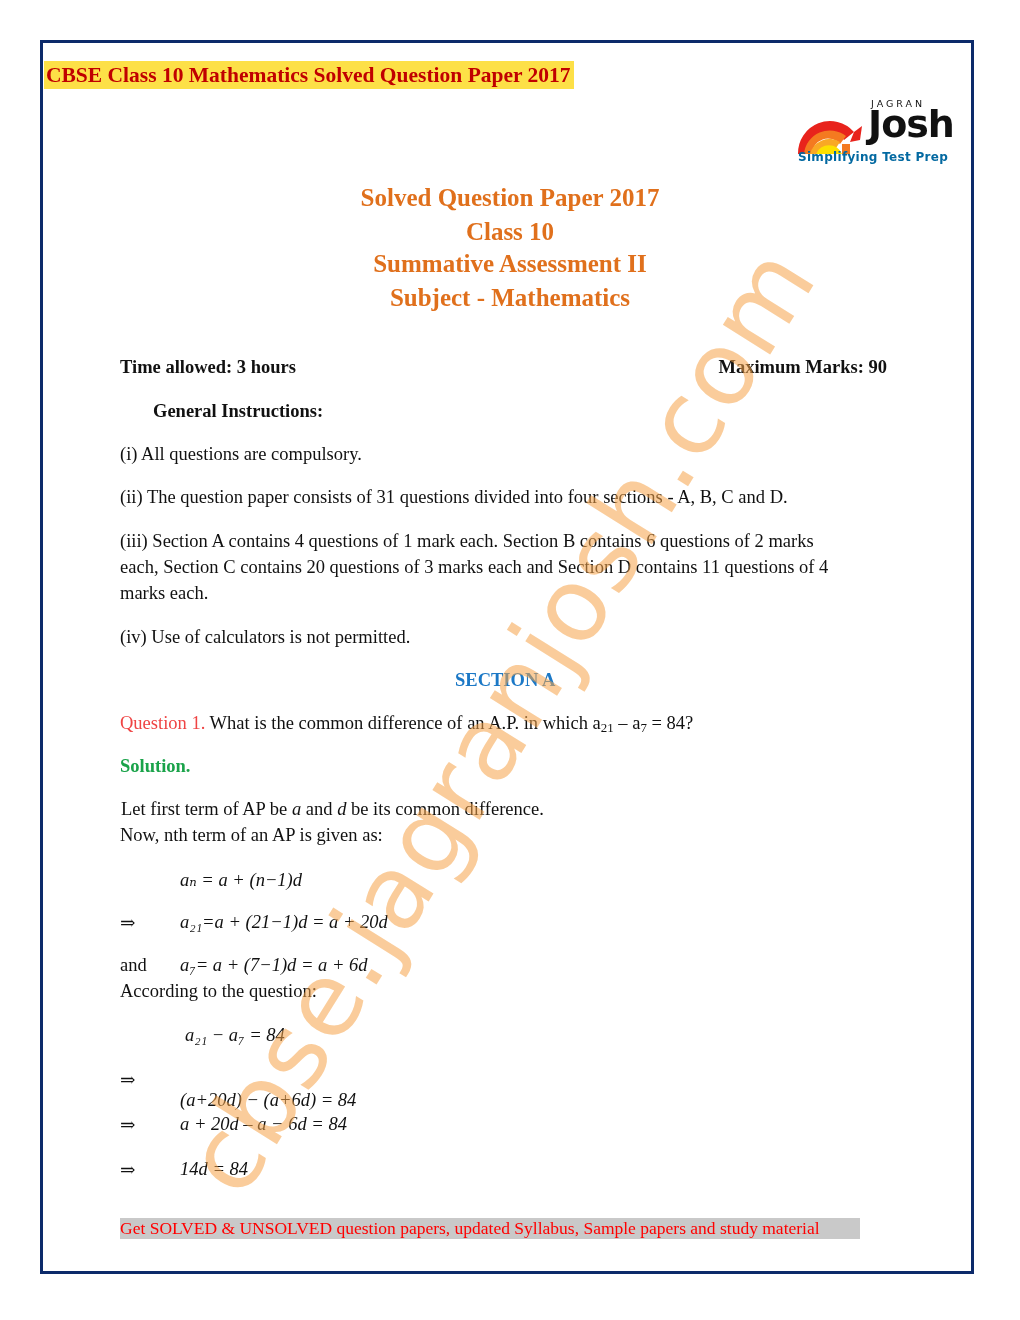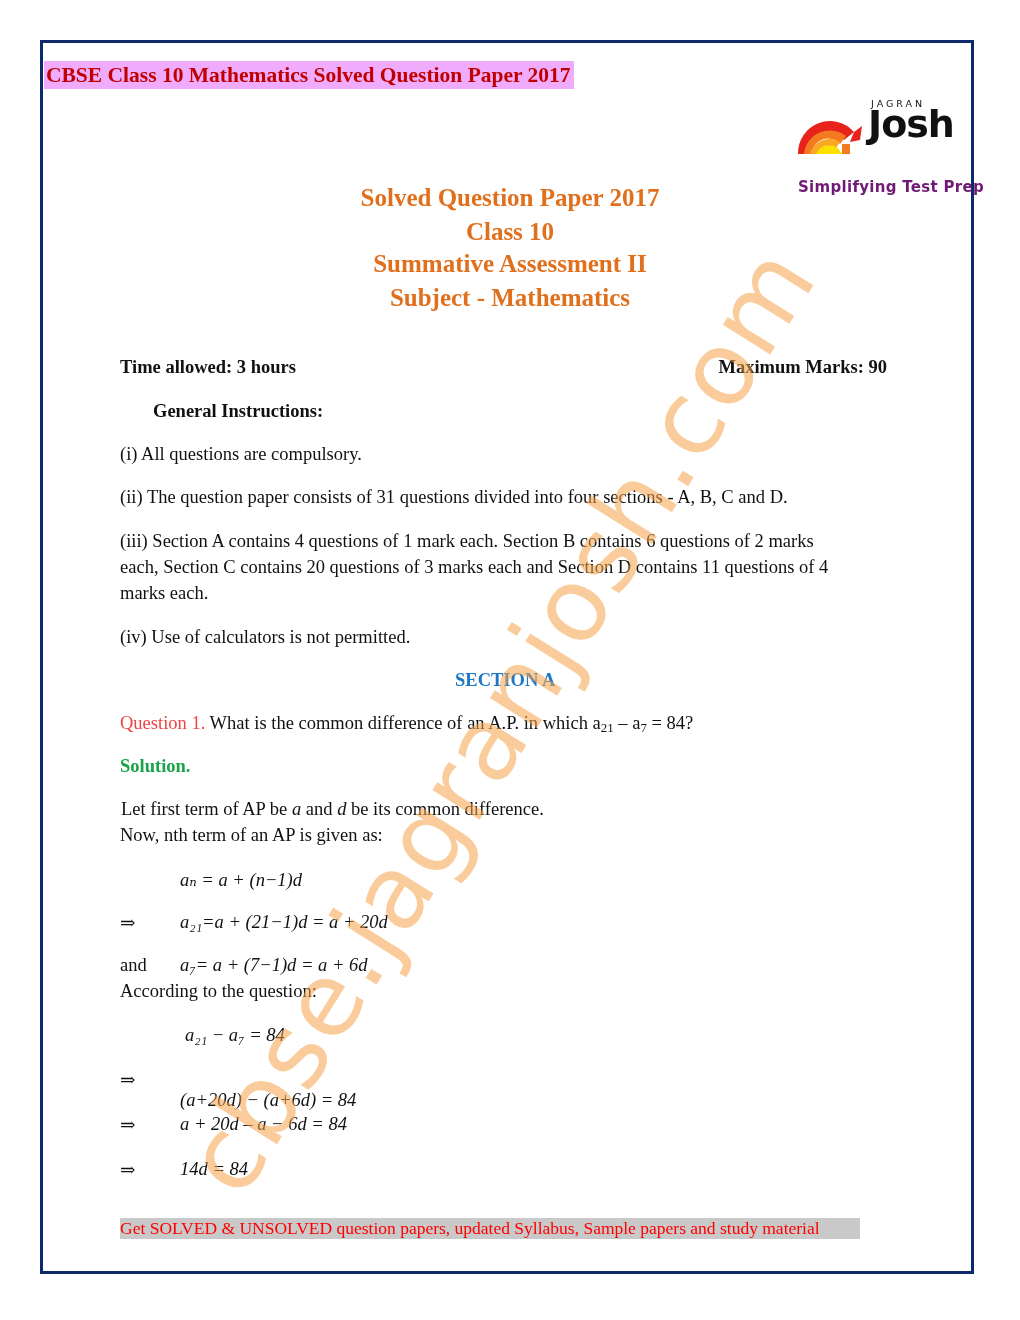--- a/index.html
+++ b/index.html
@@ -1,28 +1,28 @@
 <!DOCTYPE html>
 <html><head>
 <meta charset="utf-8">
 <style>
   html, body { margin: 0; padding: 0; background: #ffffff; }
   body { width: 1020px; height: 1320px; position: relative; overflow: hidden;
          font-family: "Liberation Serif", "DejaVu Serif", serif; color: #111; }
   .page-border { position: absolute; left: 40px; top: 40px; width: 934px; height: 1234px;
          border: 3px solid #0c2a6a; box-sizing: border-box; }
-  .top-banner { position: absolute; left: 44px; top: 61px; height: 28px; background: #f0abfc;
+  .top-banner { position: absolute; left: 44px; top: 61px; height: 28px; background: #fde047;
          color: #c00000; font-weight: bold; font-size: 21.5px; line-height: 28px; padding: 0 3px 0 2px; white-space: nowrap; }
   .logo { position: absolute; left: 796px; top: 98px; width: 152px; height: 88px; }
   .logo .jagran { position: absolute; left: 75px; top: 0px; font-family: "DejaVu Sans", sans-serif;
          font-size: 9.5px; letter-spacing: 3px; color: #111; }
   .logo .josh { position: absolute; left: 72px; top: 4px; font-family: "DejaVu Sans", sans-serif;
          font-weight: bold; font-size: 38px; color: #111; letter-spacing: -1px; }
-  .logo .tagline { position: absolute; left: 2px; top: 80px; font-family: "DejaVu Sans", sans-serif;
-         font-weight: bold; font-size: 15px; color: #701a75; white-space: nowrap; letter-spacing: 0.3px; }
+  .logo .tagline { position: absolute; left: 2px; top: 52px; font-family: "DejaVu Sans", sans-serif;
+         font-weight: bold; font-size: 12px; color: #0369a1; white-space: nowrap; letter-spacing: 0.3px; }
   .logo svg { position: absolute; left: 0; top: 16px; }
   .title-block { position: absolute; left: 0; width: 1020px; text-align: center; color: #e0701c;
          font-weight: bold; }
   .title-line { position: absolute; left: 0; width: 1020px; text-align: center; font-size: 25px; }
   .text { position: absolute; font-size: 18.5px; white-space: nowrap; }
   .bold { font-weight: bold; }
   .it { font-style: italic; }
   sub { font-size: 70%; vertical-align: -3px; line-height: 0; }
   .watermark { position: absolute; left: 500px; top: 720px; transform: translate(-50%, -50%) rotate(-58deg);
          font-family: "DejaVu Sans", sans-serif; font-size: 102px; color: #f6a44a; opacity: 0.55;

